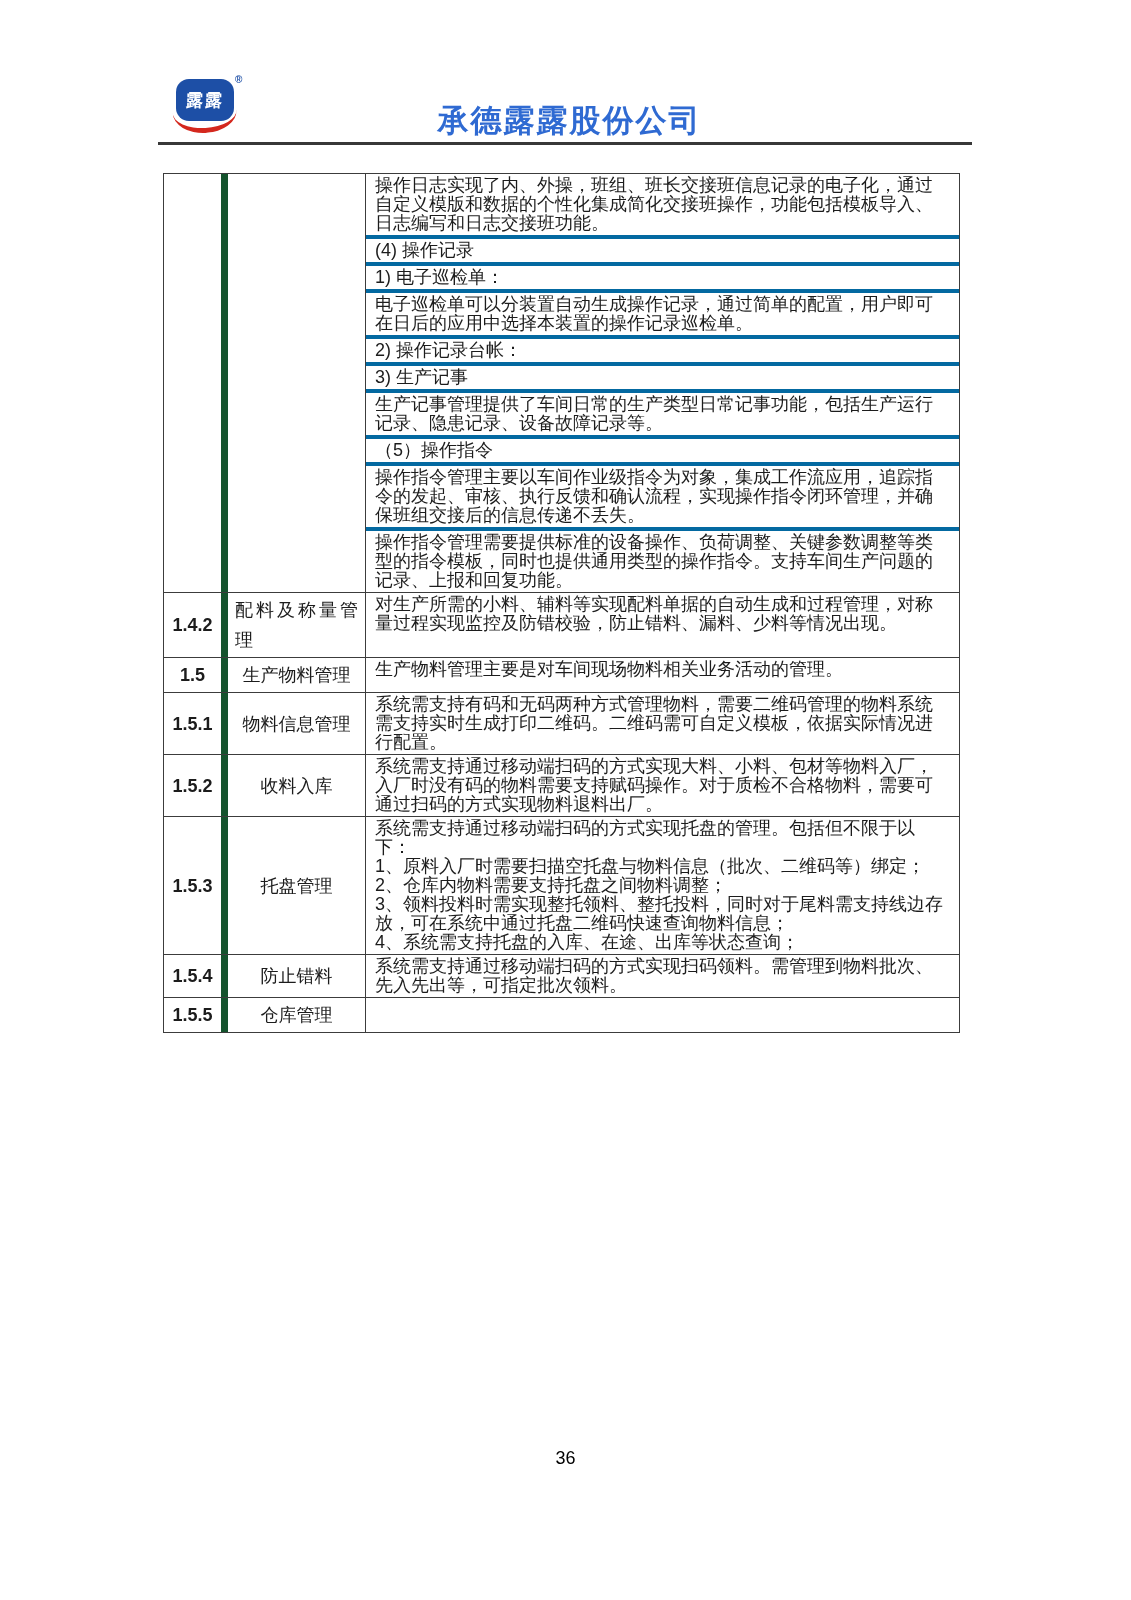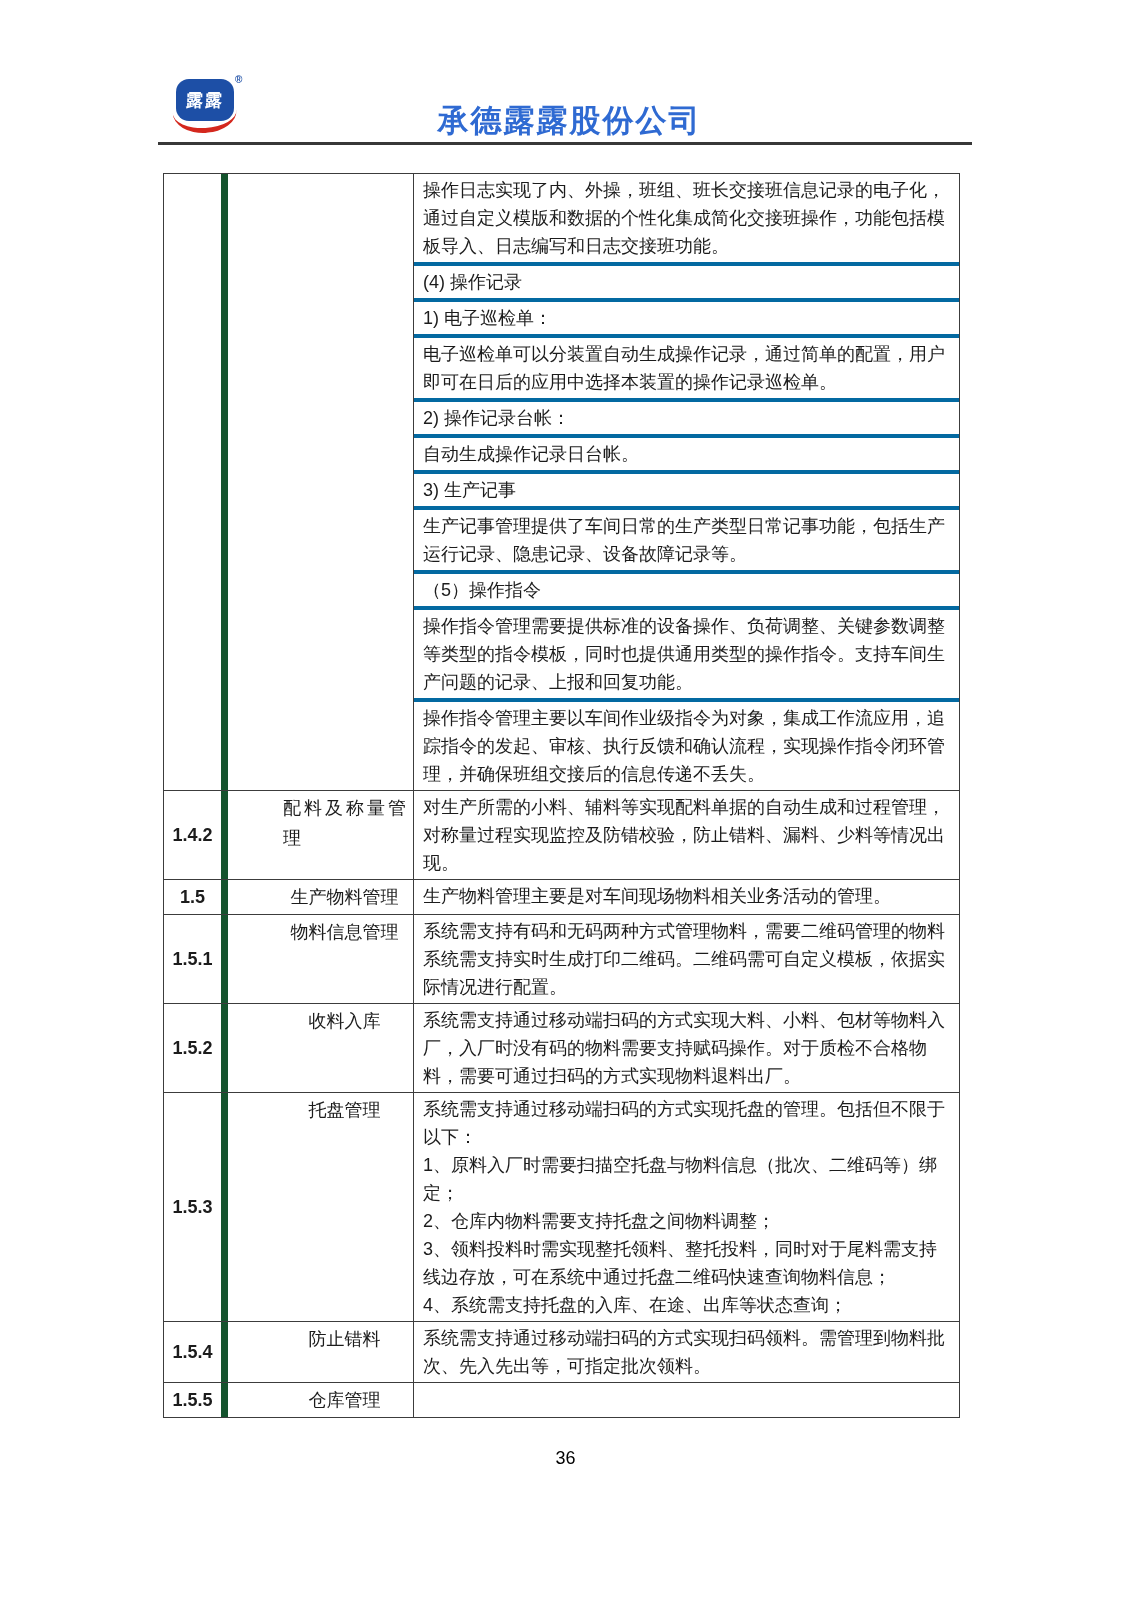--- a/index.html
+++ b/index.html
@@ -57,34 +57,34 @@
     flex:0 0 64px; width:64px;
     border-right:7px solid #14532d;
     display:flex; align-items:center; justify-content:center;
     font-size:18px; line-height:28px;
     box-sizing:border-box;
     font-weight:bold;
   }
   .cell-title {
     flex:0 0 138px; width:138px;
     border-right:1px solid #3c3c3c;
-    display:flex; justify-content:center;
+    display:flex; align-items:center; justify-content:center;
     padding:2px 7px; box-sizing:border-box;
-    font-size:18px; line-height:30px;margin-left:48px;
+    font-size:18px; line-height:30px;
   }
   .cell-title .title-text { width:100%; text-align:center; }
   .cell-title .title-text.justify { text-align:justify; }
   .cell-content {
     flex:1 1 auto;
     display:flex; flex-direction:column;
     box-sizing:border-box;
   }
   .t-block {
     padding:2px 9px;
-    font-size:18px; line-height:28px;
+    font-size:18px; line-height:19px;
     white-space:pre-line;
     flex:1 0 auto;
   }
   .t-block + .t-block { border-top:4px solid #0369a1; }
 
   
   .page-number {
     position:absolute; left:0; top:1448px; width:1131px;
     text-align:center; font-size:18px; color:#000000;
   }
@@ -109,26 +109,25 @@
         <div class="cell-num"></div>
         <div class="cell-title">
           <span class="title-text"></span>
         </div>
         <div class="cell-content">
           <div class="t-block">操作日志实现了内、外操，班组、班长交接班信息记录的电子化，通过自定义模版和数据的个性化集成简化交接班操作，功能包括模板导入、日志编写和日志交接班功能。</div>
           <div class="t-block">(4) 操作记录</div>
           <div class="t-block">1) 电子巡检单：</div>
           <div class="t-block">电子巡检单可以分装置自动生成操作记录，通过简单的配置，用户即可在日后的应用中选择本装置的操作记录巡检单。</div>
           <div class="t-block">2) 操作记录台帐：</div>
-          <div class="t-block">自动生成操作记录日台帐。</div>
           <div class="t-block">3) 生产记事</div>
           <div class="t-block">生产记事管理提供了车间日常的生产类型日常记事功能，包括生产运行记录、隐患记录、设备故障记录等。</div>
           <div class="t-block">（5）操作指令</div>
+          <div class="t-block">操作指令管理主要以车间作业级指令为对象，集成工作流应用，追踪指令的发起、审核、执行反馈和确认流程，实现操作指令闭环管理，并确保班组交接后的信息传递不丢失。</div>
           <div class="t-block">操作指令管理需要提供标准的设备操作、负荷调整、关键参数调整等类型的指令模板，同时也提供通用类型的操作指令。支持车间生产问题的记录、上报和回复功能。</div>
-          <div class="t-block">操作指令管理主要以车间作业级指令为对象，集成工作流应用，追踪指令的发起、审核、执行反馈和确认流程，实现操作指令闭环管理，并确保班组交接后的信息传递不丢失。</div>
         </div>
       </div>
       <div class="t-row">
         <div class="cell-num">1.4.2</div>
         <div class="cell-title">
           <span class="title-text justify">配料及称量管理</span>
         </div>
         <div class="cell-content">
           <div class="t-block">对生产所需的小料、辅料等实现配料单据的自动生成和过程管理，对称量过程实现监控及防错校验，防止错料、漏料、少料等情况出现。</div>
         </div>

